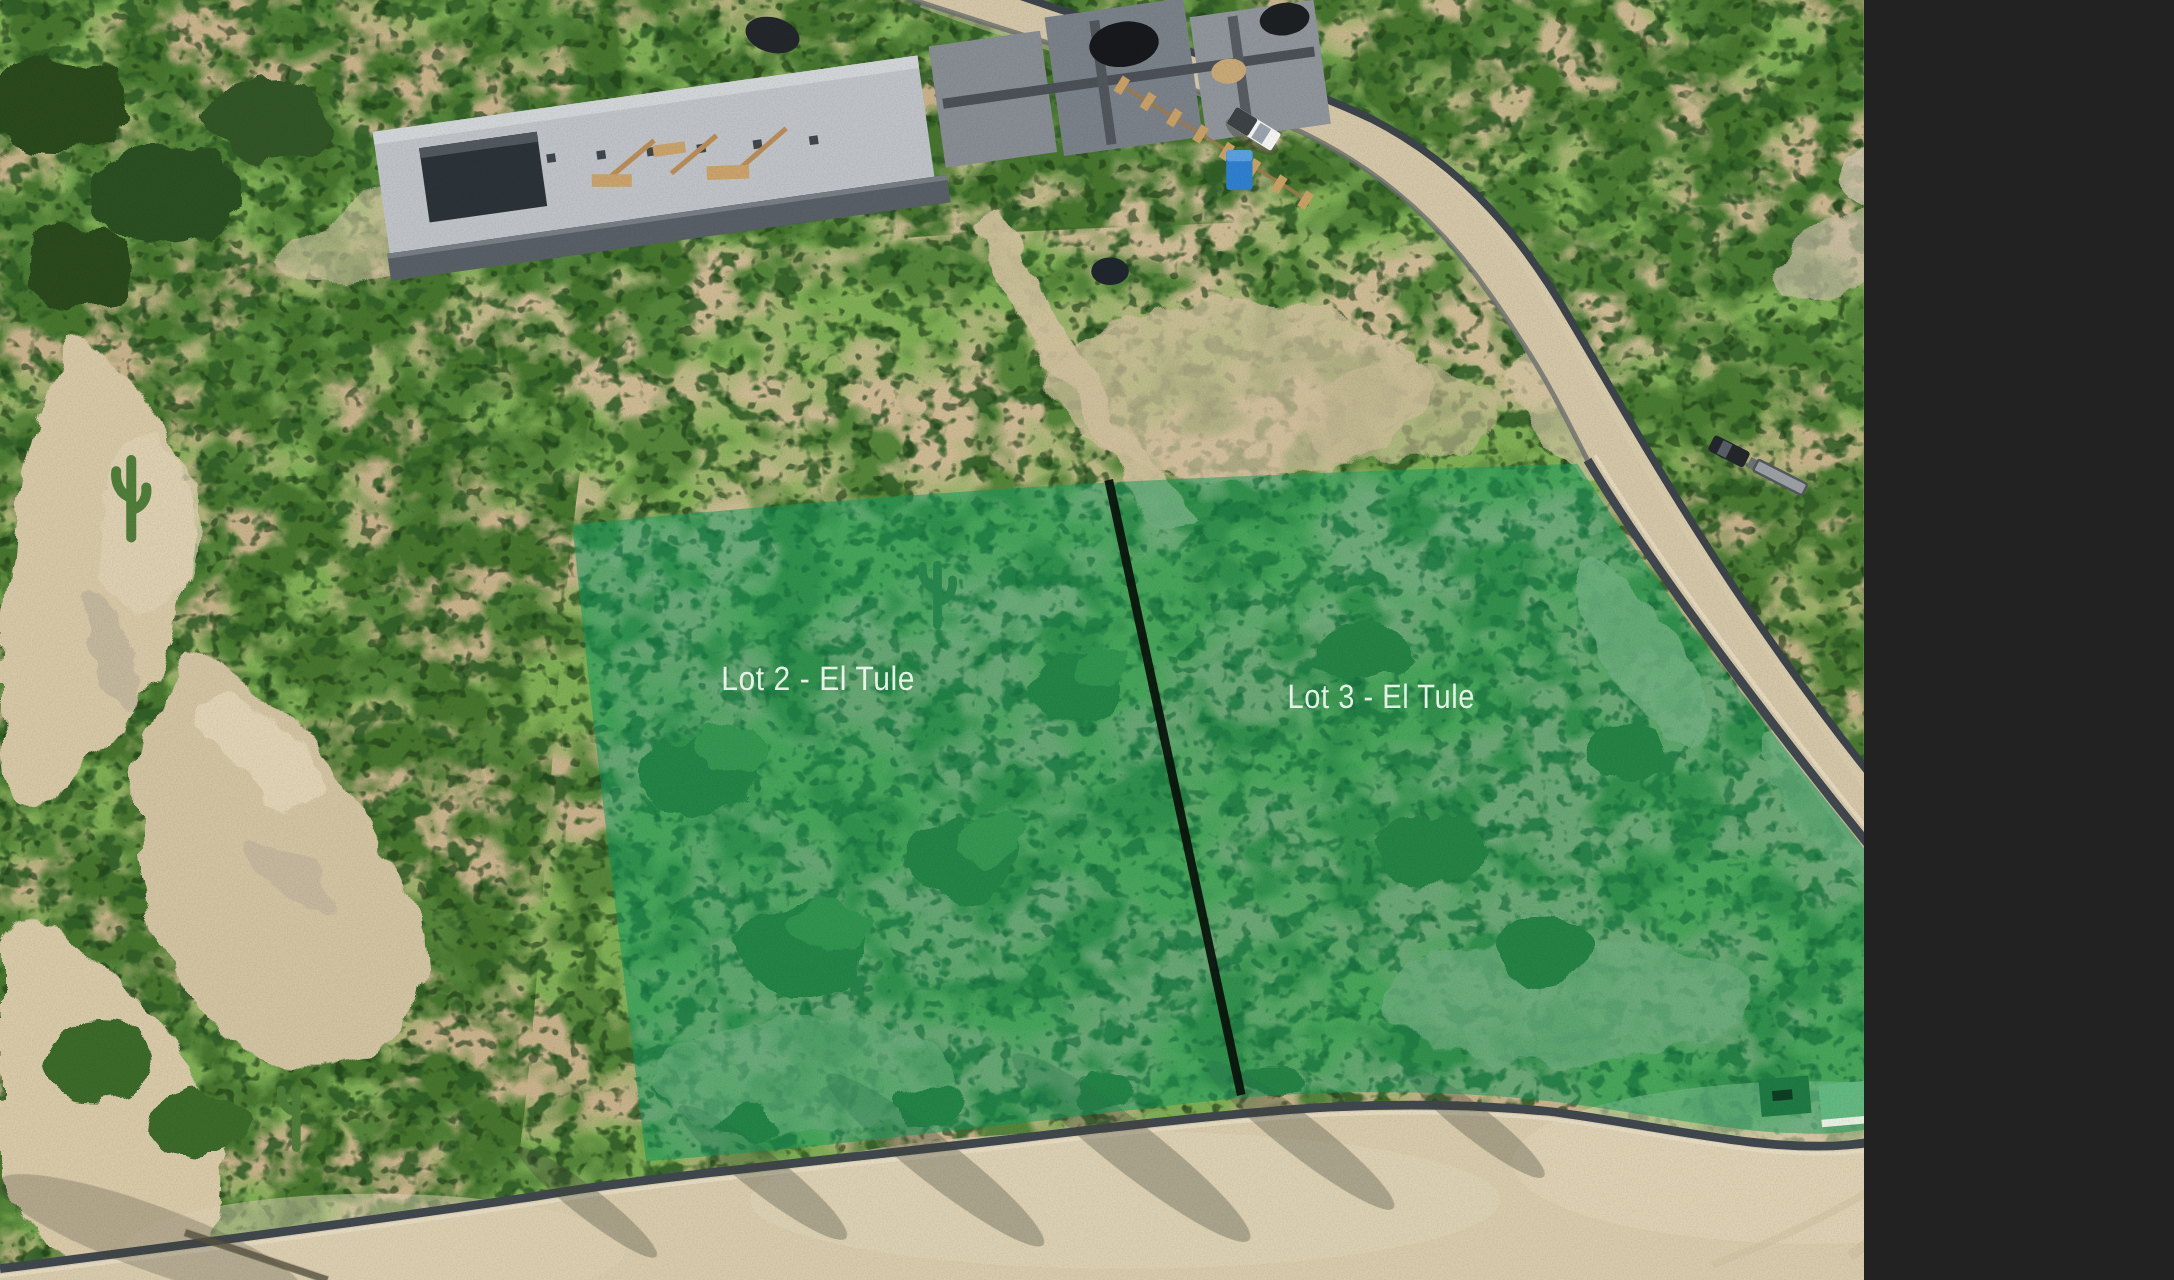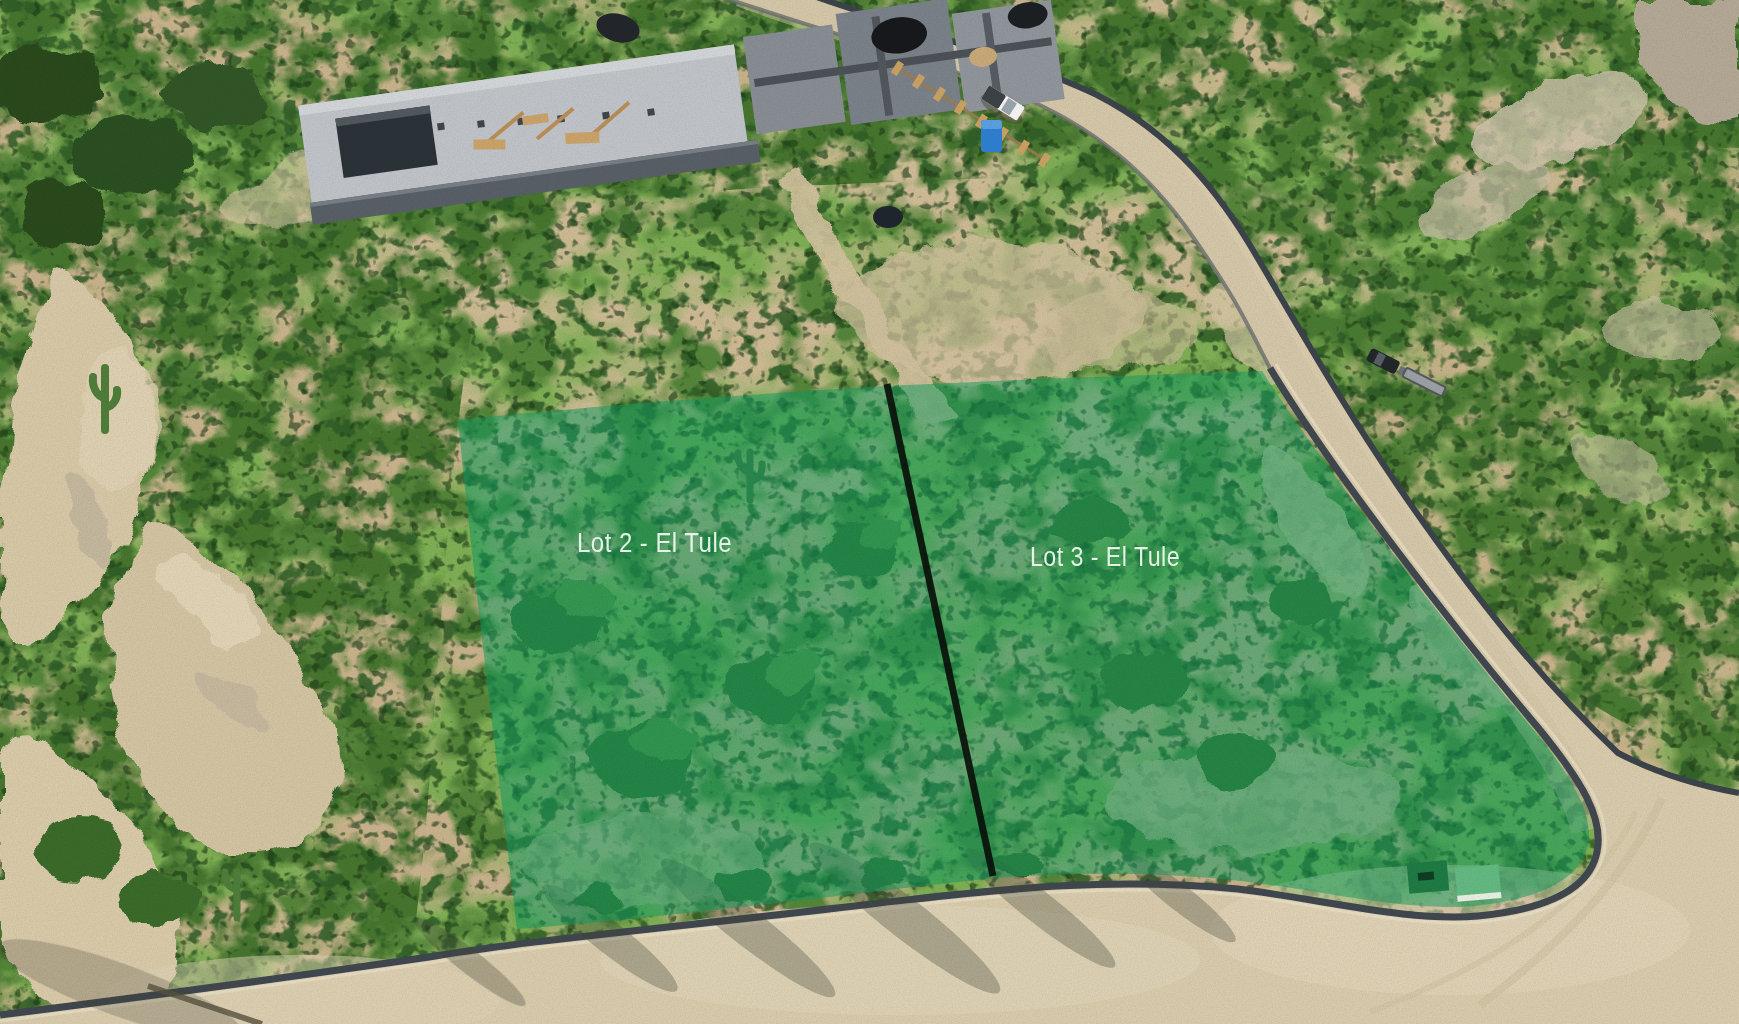--- a/index.html
+++ b/index.html
@@ -1,16 +1,16 @@
 <!DOCTYPE html>
 <html><head>
 <meta charset="utf-8">
 <style>
   html,body{margin:0;padding:0;background:#222;}
-  .stage{position:relative;width:1739px;height:1024px;overflow:hidden;background:#c9b690;}
+  .stage{position:relative;width:1491px;height:1024px;overflow:hidden;background:#c9b690;}
   .stage svg{position:absolute;left:0;top:0;display:block;}
   .lotlabel{font-family:"Liberation Sans",sans-serif;font-weight:400;font-size:27px;letter-spacing:.5px;opacity:.95;}
 </style>
 </head>
 <body>
 
 <div class="stage">
 <svg width="1739" height="1024" viewBox="0 0 1739 1024" xmlns="http://www.w3.org/2000/svg">
   <defs>
 

